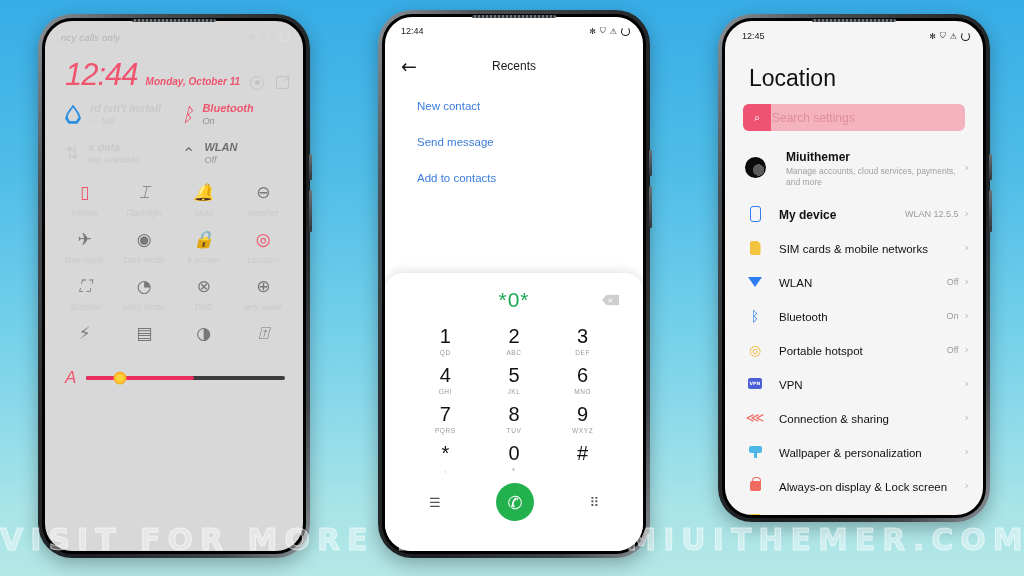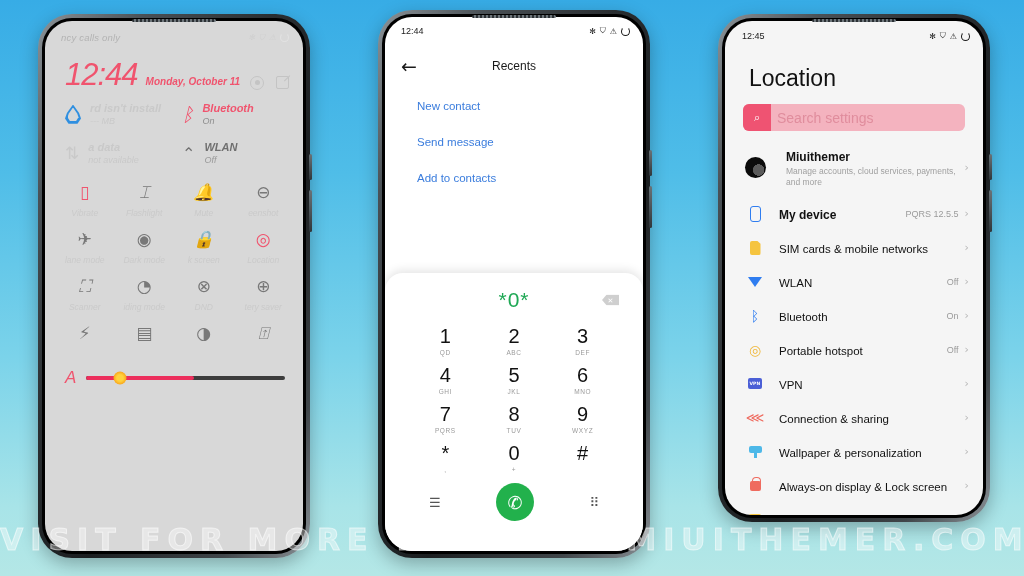--- a/index.html
+++ b/index.html
@@ -229,21 +229,21 @@
   .st-search {
     margin: 12px 18px 0 18px; height: 27px;
     background: #f4b3bf; border-radius: 6px;
     display: flex; align-items: center; overflow: hidden;
   }
   .st-search-ic {
     width: 28px; height: 27px; background: #ef5372;
     display: flex; align-items: center; justify-content: center;
     color: #fff; font-size: 11px; font-family: "DejaVu Sans", sans-serif;
   }
-  .st-search-ph { font-size: 14px; color: #e08d9d; padding-left: 6px; }
+  .st-search-ph { font-size: 12px; color: #e08d9d; padding-left: 1px; }
 
   .st-list { margin-top: 8px; }
   .st-row {
     display: flex; align-items: center;
     padding: 7px 14px 7px 18px;
     min-height: 34px;
   }
   .st-row.account { padding-top: 8px; padding-bottom: 8px; gap: 7px; }
   .st-ic {
     width: 24px; min-width: 24px; display: flex; align-items: center; justify-content: center;
@@ -574,21 +574,21 @@
               <div class="st-sub">Manage accounts, cloud services, payments, and more</div>
             </span>
             <span class="st-chev">›</span>
           </div>
 
           <div class="st-row">
             <span class="st-ic">
                 <span class="ic-phone"></span>
               </span>
             <span class="st-body"><span class="st-label bold">My device</span></span>
-            <span class="st-value">PQRS 12.5.5</span>
+            <span class="st-value">WLAN 12.5.5</span>
             <span class="st-chev">›</span>
           </div>
 
           <div class="st-row">
             <span class="st-ic">
                 <span class="ic-sim"></span>
               </span>
             <span class="st-body"><span class="st-label">SIM cards &amp; mobile networks</span></span>
             <span class="st-value"></span>
             <span class="st-chev">›</span>

